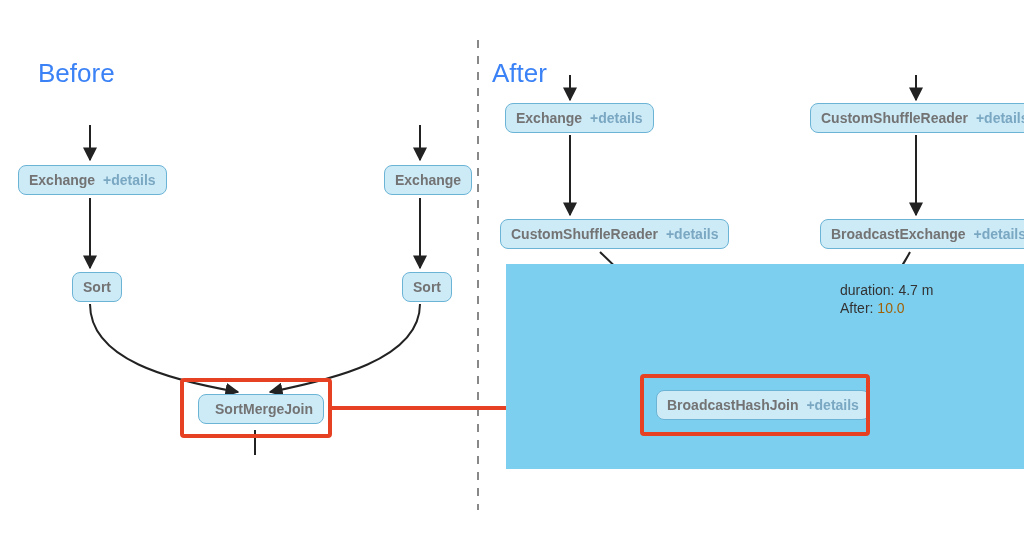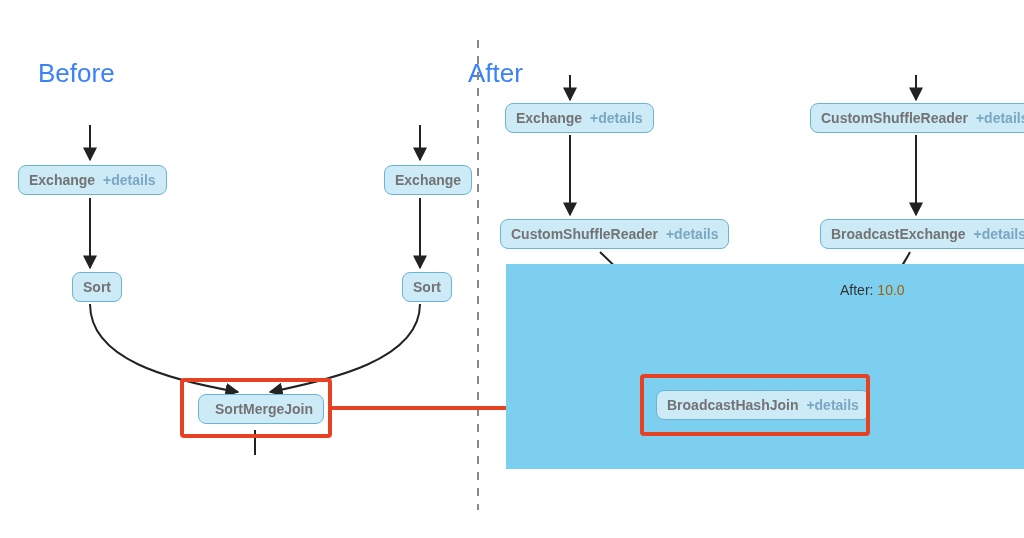--- a/index.html
+++ b/index.html
@@ -53,21 +53,21 @@
     position: absolute;
     left: 0; top: 0;
     width: 1024px; height: 538px;
     pointer-events: none;
   }
 </style>
 </head>
 <body>
 
 <div class="heading" style="left:38px; top:58px;">Before</div>
-<div class="heading" style="left:468px; top:58px;">After</div>
+<div class="heading" style="left:492px; top:58px;">After</div>
 
 <svg class="edges">
   <defs>
     <marker id="arrow" viewBox="0 0 10 10" refX="9" refY="5" markerWidth="7" markerHeight="7" orient="auto-start-reverse">
       <path d="M 0 0 L 10 5 L 0 10 z" fill="#222222"></path>
     </marker>
     <marker id="arrow-red" viewBox="0 0 10 10" refX="9" refY="5" markerWidth="7" markerHeight="7" orient="auto-start-reverse">
       <path d="M 0 0 L 10 5 L 0 10 z" fill="#e74123"></path>
     </marker>
   </defs>
@@ -102,20 +102,24 @@
 
   <line x1="755" y1="425" x2="755" y2="450" stroke="#222222" stroke-width="2"></line>
 
   <line x1="330" y1="408" x2="640" y2="408" stroke="#e74123" stroke-width="4" marker-end="url(#arrow-red)"></line>
 </svg>
 
 <div class="stagebox" style="left:506px; top:264px; width:518px; height:205px;"></div>
 
 <div class="stage-label" style="left:840px; top:282px; width:180px;">
   <span class="stage-row">
+    <span>duration:</span>
+    <span>4.7 m</span>
+  </span>
+  <span class="stage-row">
     <span>After:</span>
     <span class="link">10.0</span>
   </span>
 </div>
 
 <div class="node" style="left:18px; top:165px;">
   <span class="title">Exchange</span>
   <span class="details">+details</span>
 </div>
 <div class="node" style="left:384px; top:165px;">

